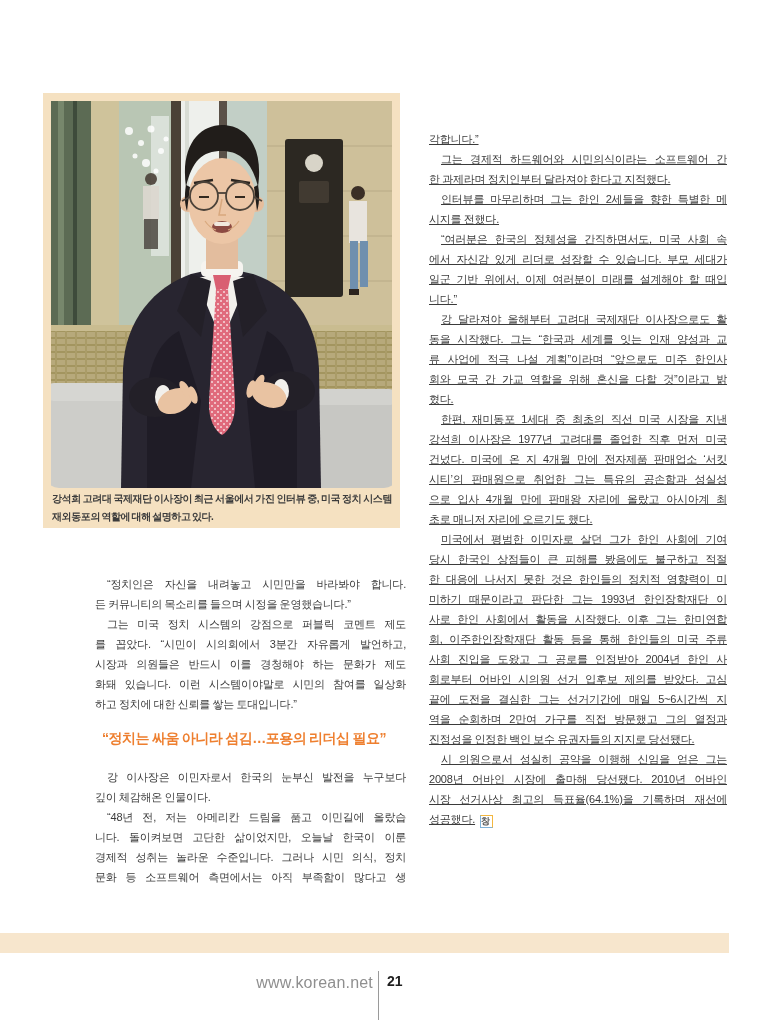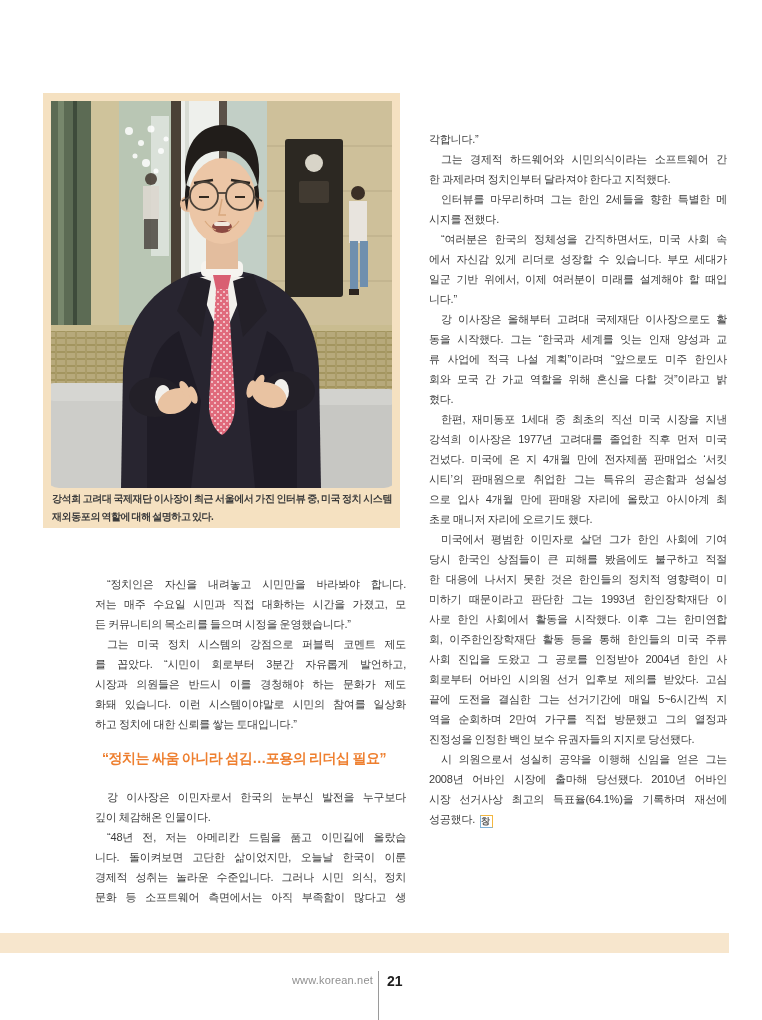--- a/index.html
+++ b/index.html
@@ -5,42 +5,42 @@
   html,body { margin:0; padding:0; background:#ffffff; }
   .page {
     position:relative; width:762px; height:1020px; background:#ffffff;
     font-family:"Liberation Sans", sans-serif; overflow:hidden;
   }
 
   
   .col { position:absolute; color:#3b3b3b; font-size:11px; line-height:20px;
          letter-spacing:-0.2px; word-spacing:-0.5px; }
   #left-col  { left:95px;  top:574px; width:311px; }
-  #right-col { left:429px; top:129px; width:298px; }
+  #right-col { left:429px; top:129px; width:298px;text-decoration:underline; }
 
   .ln { height:20px; overflow:hidden; text-align:justify; text-align-last:justify; }
   .ln.end  { text-align-last:left; }
   .ln.ind  { text-indent:12px; }
   .ln.head { height:24px; margin:14px 0 15px 0; font-size:14px; font-weight:bold;
              color:#ee7f2f; text-align-last:left; text-indent:7px; letter-spacing:-0.5px; }
 
   
   .photo-frame { position:absolute; left:43px; top:93px; width:357px; height:435px;
                  background:#f5e1c1; }
   .photo-frame svg { position:absolute; left:8px; top:8px; display:block; }
   .caption { position:absolute; left:9px; top:397px; width:340px;
              font-size:10px; font-weight:bold; color:#3c3c3c;
              letter-spacing:-0.4px; word-spacing:-1px; }
   .caption .ln { height:18px; line-height:18px; }
 
   
   .footer-bar { position:absolute; left:0; top:933px; width:729px; height:20px;
                 background:#f7e6cd; }
   .footer-url { position:absolute; left:240px; top:974px; width:133px;
-                text-align:right; font-size:11px; color:#8f8f8f; letter-spacing:0.2px; }
+                text-align:right; font-size:16px; color:#8f8f8f; letter-spacing:0.2px; }
   .footer-divider { position:absolute; left:378px; top:971px; width:1px; height:49px;
                     background:#9a9a9a; }
   .footer-num { position:absolute; left:387px; top:973px; font-size:14px;
                 font-weight:bold; color:#1e1e1e; }
 
   
   .endmark { display:inline-block; width:11px; height:11px; margin-left:5px;
              border:1px solid; border-color:#f3b73f #f3b73f #7fb2d9 #7fb2d9;
              font-size:9px; line-height:11px; font-weight:bold; color:#555;
              text-align:center; letter-spacing:0; text-indent:0; vertical-align:-1px; }
@@ -175,24 +175,23 @@
       </g>
     </svg>
     <div class="caption">
         <div class="ln">강석희 고려대 국제재단 이사장이 최근 서울에서 가진 인터뷰 중, 미국 정치 시스템과</div>
         <div class="ln end">재외동포의 역할에 대해 설명하고 있다.</div>
       </div>
   </div>
 
   <div class="col" id="left-col">
       <div class="ln ind">“정치인은 자신을 내려놓고 시민만을 바라봐야 합니다.</div>
-      <div class="ln">저는 매주 수요일 시민과 직접 대화하는 시간을 가졌고, 모</div>
       <div class="ln end">든 커뮤니티의 목소리를 들으며 시정을 운영했습니다.”</div>
       <div class="ln ind">그는 미국 정치 시스템의 강점으로 퍼블릭 코멘트 제도</div>
-      <div class="ln">를 꼽았다. “시민이 회로부터 3분간 자유롭게 발언하고,</div>
+      <div class="ln">를 꼽았다. “시민이 시의회에서 3분간 자유롭게 발언하고,</div>
       <div class="ln">시장과 의원들은 반드시 이를 경청해야 하는 문화가 제도</div>
       <div class="ln">화돼 있습니다. 이런 시스템이야말로 시민의 참여를 일상화</div>
       <div class="ln end">하고 정치에 대한 신뢰를 쌓는 토대입니다.”</div>
       <div class="ln head">“정치는 싸움 아니라 섬김…포용의 리더십 필요”</div>
       <div class="ln ind">강 이사장은 이민자로서 한국의 눈부신 발전을 누구보다</div>
       <div class="ln end">깊이 체감해온 인물이다.</div>
       <div class="ln ind">“48년 전, 저는 아메리칸 드림을 품고 이민길에 올랐습</div>
       <div class="ln">니다. 돌이켜보면 고단한 삶이었지만, 오늘날 한국이 이룬</div>
       <div class="ln">경제적 성취는 놀라운 수준입니다. 그러나 시민 의식, 정치</div>
       <div class="ln">문화 등 소프트웨어 측면에서는 아직 부족함이 많다고 생</div>
@@ -200,21 +199,21 @@
   <div class="col" id="right-col">
       <div class="ln end">각합니다.”</div>
       <div class="ln ind">그는 경제적 하드웨어와 시민의식이라는 소프트웨어 간</div>
       <div class="ln end">한 과제라며 정치인부터 달라져야 한다고 지적했다.</div>
       <div class="ln ind">인터뷰를 마무리하며 그는 한인 2세들을 향한 특별한 메</div>
       <div class="ln end">시지를 전했다.</div>
       <div class="ln ind">“여러분은 한국의 정체성을 간직하면서도, 미국 사회 속</div>
       <div class="ln">에서 자신감 있게 리더로 성장할 수 있습니다. 부모 세대가</div>
       <div class="ln">일군 기반 위에서, 이제 여러분이 미래를 설계해야 할 때입</div>
       <div class="ln end">니다.”</div>
-      <div class="ln ind">강 이사장은 올해부터 고려대 국제재단 이사장으로도 활</div>
+      <div class="ln ind">강 달라져야 올해부터 고려대 국제재단 이사장으로도 활</div>
       <div class="ln">동을 시작했다. 그는 “한국과 세계를 잇는 인재 양성과 교</div>
       <div class="ln">류 사업에 적극 나설 계획”이라며 “앞으로도 미주 한인사</div>
       <div class="ln">회와 모국 간 가교 역할을 위해 혼신을 다할 것”이라고 밝</div>
       <div class="ln end">혔다.</div>
       <div class="ln ind">한편, 재미동포 1세대 중 최초의 직선 미국 시장을 지낸</div>
       <div class="ln">강석희 이사장은 1977년 고려대를 졸업한 직후 먼저 미국</div>
       <div class="ln">건넜다. 미국에 온 지 4개월 만에 전자제품 판매업소 ‘서킷</div>
       <div class="ln">시티’의 판매원으로 취업한 그는 특유의 공손함과 성실성</div>
       <div class="ln">으로 입사 4개월 만에 판매왕 자리에 올랐고 아시아계 최</div>
       <div class="ln end">초로 매니저 자리에 오르기도 했다.</div>

